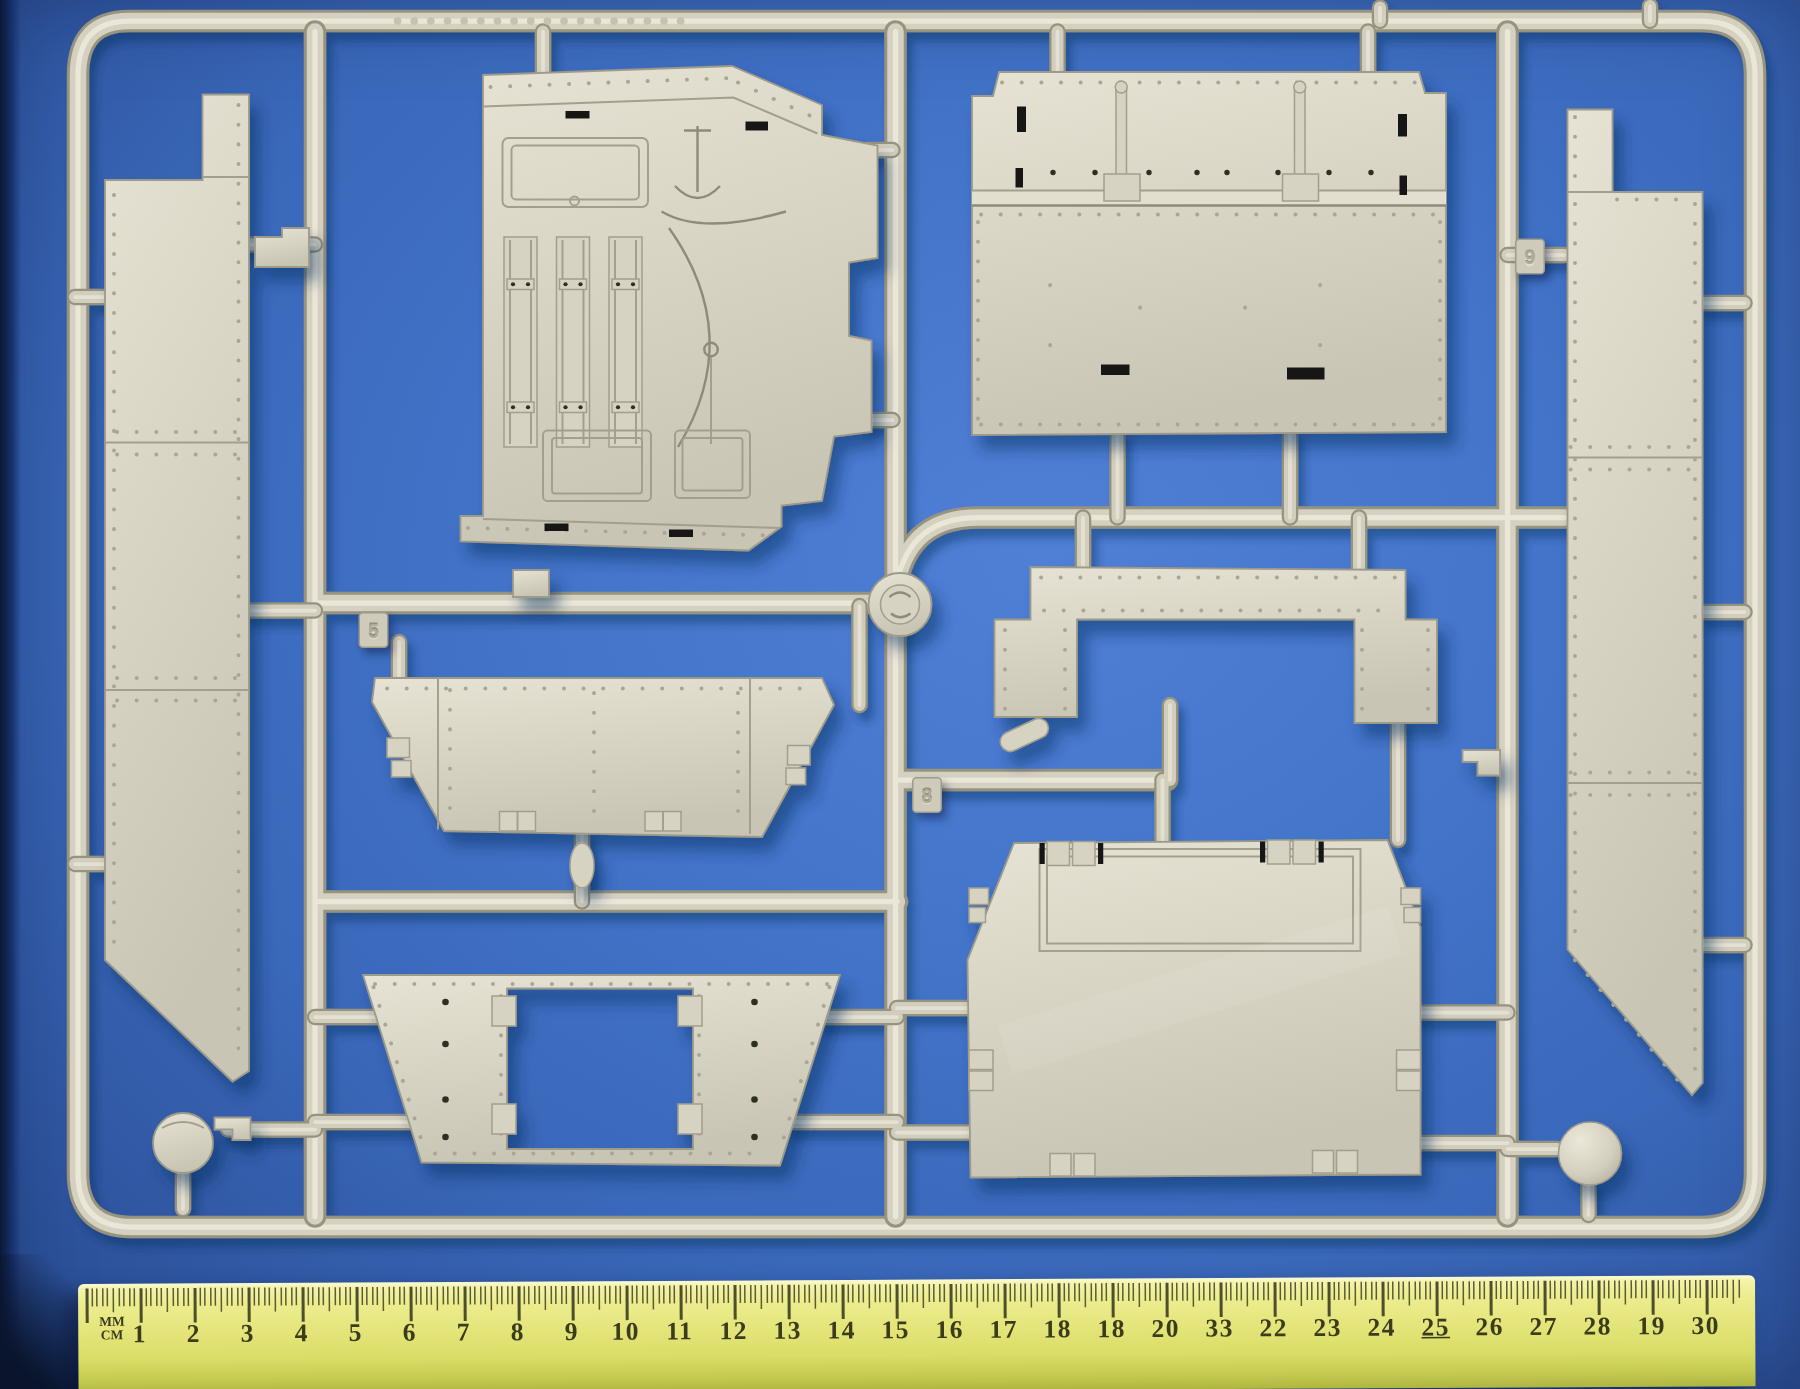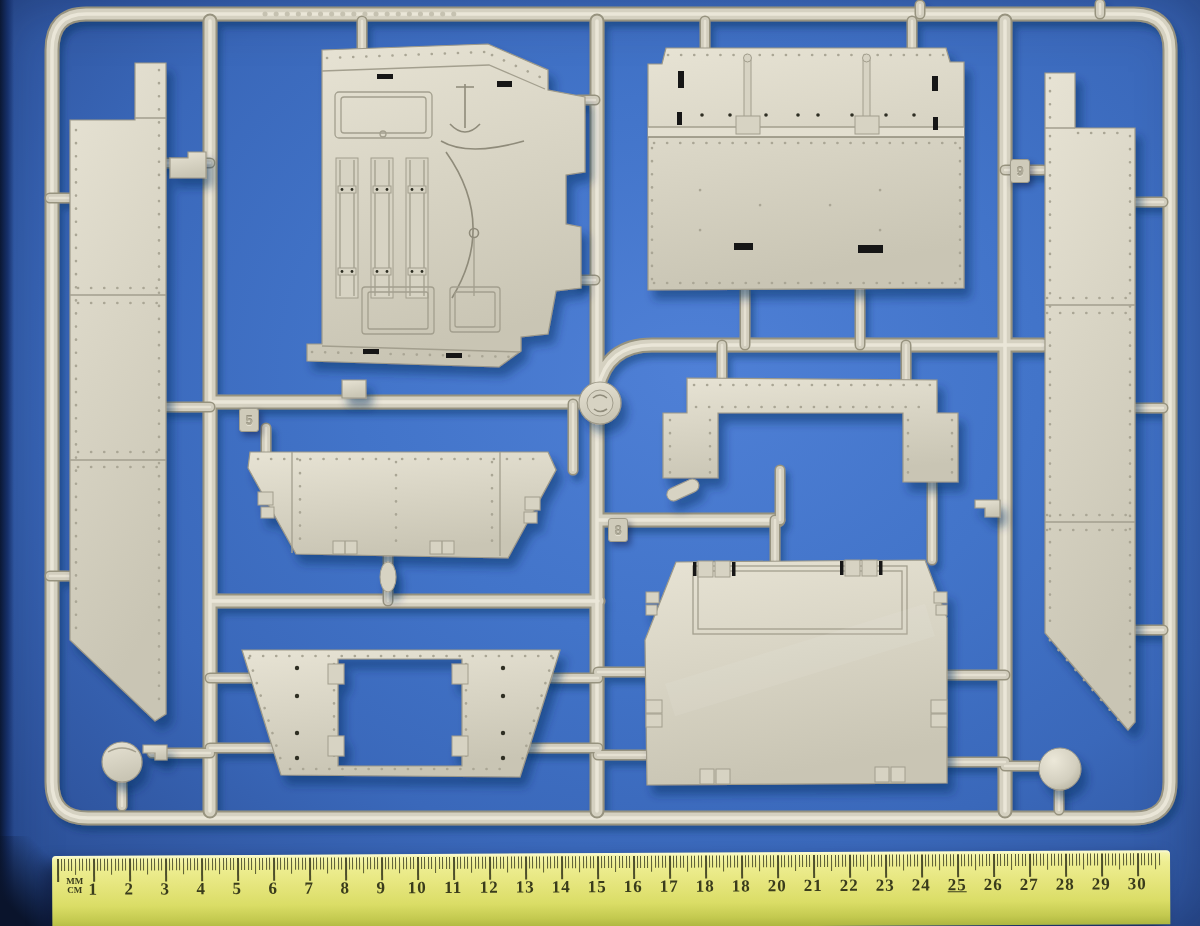--- a/index.html
+++ b/index.html
@@ -626,26 +626,26 @@
         <div class="cm-num" style="left: 401px;">11</div>
         <div class="cm-num" style="left: 437px;">12</div>
         <div class="cm-num" style="left: 473px;">13</div>
         <div class="cm-num" style="left: 509px;">14</div>
         <div class="cm-num" style="left: 545px;">15</div>
         <div class="cm-num" style="left: 581px;">16</div>
         <div class="cm-num" style="left: 617px;">17</div>
         <div class="cm-num" style="left: 653px;">18</div>
         <div class="cm-num" style="left: 689px;">18</div>
         <div class="cm-num" style="left: 725px;">20</div>
-        <div class="cm-num" style="left: 761px;">21</div>
+        <div class="cm-num" style="left: 761px;">33</div>
         <div class="cm-num" style="left: 797px;">22</div>
         <div class="cm-num" style="left: 833px;">23</div>
         <div class="cm-num" style="left: 869px;">24</div>
         <div class="cm-num" style="left: 905px; text-decoration: underline;">25</div>
         <div class="cm-num" style="left: 941px;">26</div>
         <div class="cm-num" style="left: 977px;">27</div>
         <div class="cm-num" style="left: 1013px;">28</div>
-        <div class="cm-num" style="left: 1049px;">29</div>
+        <div class="cm-num" style="left: 1049px;">19</div>
         <div class="cm-num" style="left: 1085px;">30</div>
       </div>
   </div>
 
 </div>
 
 </body></html>

